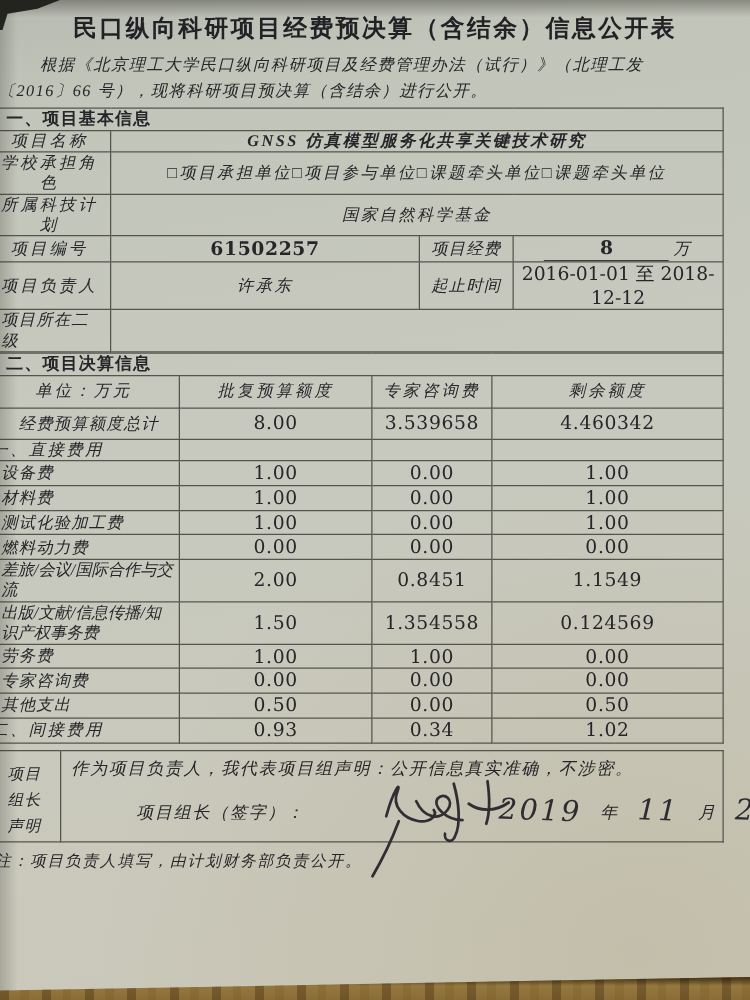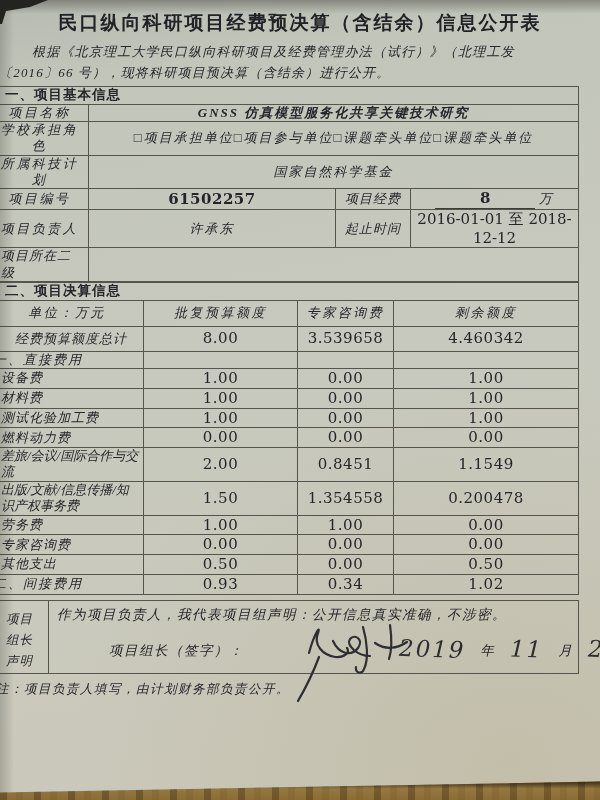--- a/index.html
+++ b/index.html
@@ -174,21 +174,21 @@
         <tr class="h25">
           <td class="lab2" style="letter-spacing:0">差旅/会议/国际合作与交流</td>
           <td class="num">2.00</td>
           <td class="num">0.8451</td>
           <td class="num">1.1549</td>
             </tr>
         <tr class="h34">
           <td class="lab2" style="letter-spacing:0">出版/文献/信息传播/知识产权事务费</td>
           <td class="num">1.50</td>
           <td class="num">1.354558</td>
-          <td class="num">0.200478</td>
+          <td class="num">0.124569</td>
             </tr>
         <tr class="h18">
           <td class="lab2">劳务费</td>
           <td class="num">1.00</td>
           <td class="num">1.00</td>
           <td class="num">0.00</td>
             </tr>
         <tr class="h18">
           <td class="lab2">专家咨询费</td>
           <td class="num">0.00</td>

